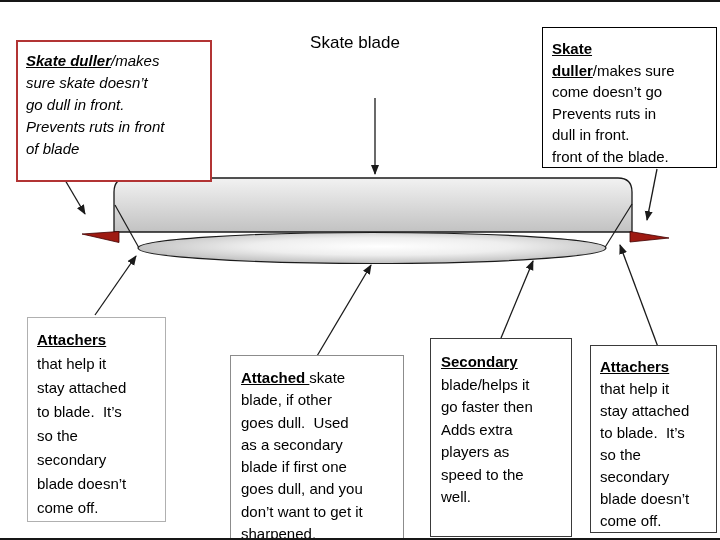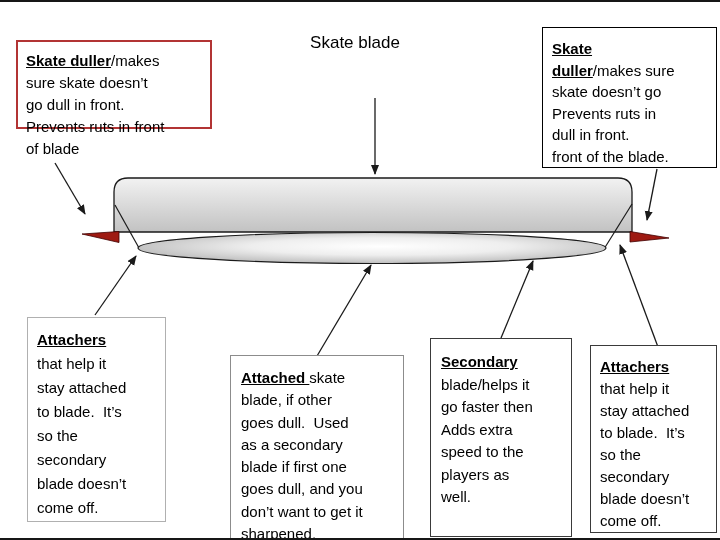--- a/index.html
+++ b/index.html
@@ -14,22 +14,22 @@
   #slide-title{
     position:absolute;left:285px;top:33px;width:140px;text-align:center;
     font-size:17px;font-weight:normal;
   }
   #diagram-svg{position:absolute;left:0;top:0;width:720px;height:540px;}
   .label-box{
     position:absolute;background:#fff;font-size:15px;box-sizing:border-box;
   }
   .label-box .ln{white-space:pre;}
   .label-box .lead{font-weight:bold;text-decoration:underline;}
-  #box-tl{left:16px;top:40px;width:196px;height:89px;
-    border:2px solid var(--red_box_border,#b23434);line-height:22px;padding:8px 4px 12px 8px;}
+  #box-tl{left:16px;top:40px;width:196px;height:142px;
+    border:2px solid var(--red_box_border,#b23434);line-height:22px;padding:8px 4px 12px 8px;font-style:italic;}
   #box-tr{left:542px;top:27px;width:175px;height:141px;
     border:1px solid var(--box_border_dark,#000);line-height:21.5px;padding:10px 4px 4px 9px;}
   #box-bl{left:27px;top:317px;width:139px;height:205px;
     border:1px solid var(--box_border_grey,#b0b0b0);line-height:24px;padding:10px 3px 4px 9px;}
   #box-bc{left:230px;top:355px;width:174px;height:200px;
     border:1px solid var(--box_border_mid,#8c8c8c);line-height:22.3px;padding:11px 3px 4px 10px;}
   #box-sec{left:430px;top:338px;width:142px;height:199px;
     border:1px solid var(--box_border_dark2,#3a3a3a);line-height:22.5px;padding:12px 3px 4px 10px;}
   #box-br{left:590px;top:345px;width:127px;height:188px;
     border:1px solid var(--box_border_dark2,#3a3a3a);line-height:22px;padding:10px 3px 4px 9px;}
@@ -80,21 +80,21 @@
       <div class="ln"><span class="lead">Skate duller</span><span>/makes</span></div>
       <div class="ln"><span>sure skate doesn’t</span></div>
       <div class="ln"><span>go dull in front.</span></div>
       <div class="ln"><span>Prevents ruts in front</span></div>
       <div class="ln"><span>of blade</span></div>
     </div>
 
   <div id="box-tr" class="label-box">
       <div class="ln"><span class="lead">Skate</span></div>
       <div class="ln"><span class="lead">duller</span><span>/makes sure</span></div>
-      <div class="ln"><span>skate doesn’t go</span></div>
+      <div class="ln"><span>come doesn’t go</span></div>
       <div class="ln"><span>Prevents ruts in</span></div>
       <div class="ln"><span>dull in front.</span></div>
       <div class="ln"><span>front of the blade.</span></div>
     </div>
 
   <div id="box-bl" class="label-box">
       <div class="ln"><span class="lead">Attachers</span></div>
       <div class="ln"><span>that help it</span></div>
       <div class="ln"><span>stay attached</span></div>
       <div class="ln"><span>to blade.  It’s</span></div>
@@ -113,22 +113,22 @@
       <div class="ln"><span>goes dull, and you</span></div>
       <div class="ln"><span>don’t want to get it</span></div>
       <div class="ln"><span>sharpened.</span></div>
     </div>
 
   <div id="box-sec" class="label-box">
       <div class="ln"><span class="lead">Secondary</span></div>
       <div class="ln"><span>blade/helps it</span></div>
       <div class="ln"><span>go faster then</span></div>
       <div class="ln"><span>Adds extra</span></div>
+      <div class="ln"><span>players as</span></div>
       <div class="ln"><span>speed to the</span></div>
-      <div class="ln"><span>players as</span></div>
       <div class="ln"><span>well.</span></div>
     </div>
 
   <div id="box-br" class="label-box">
       <div class="ln"><span class="lead">Attachers</span></div>
       <div class="ln"><span>that help it</span></div>
       <div class="ln"><span>stay attached</span></div>
       <div class="ln"><span>to blade.  It’s</span></div>
       <div class="ln"><span>so the</span></div>
       <div class="ln"><span>secondary</span></div>

